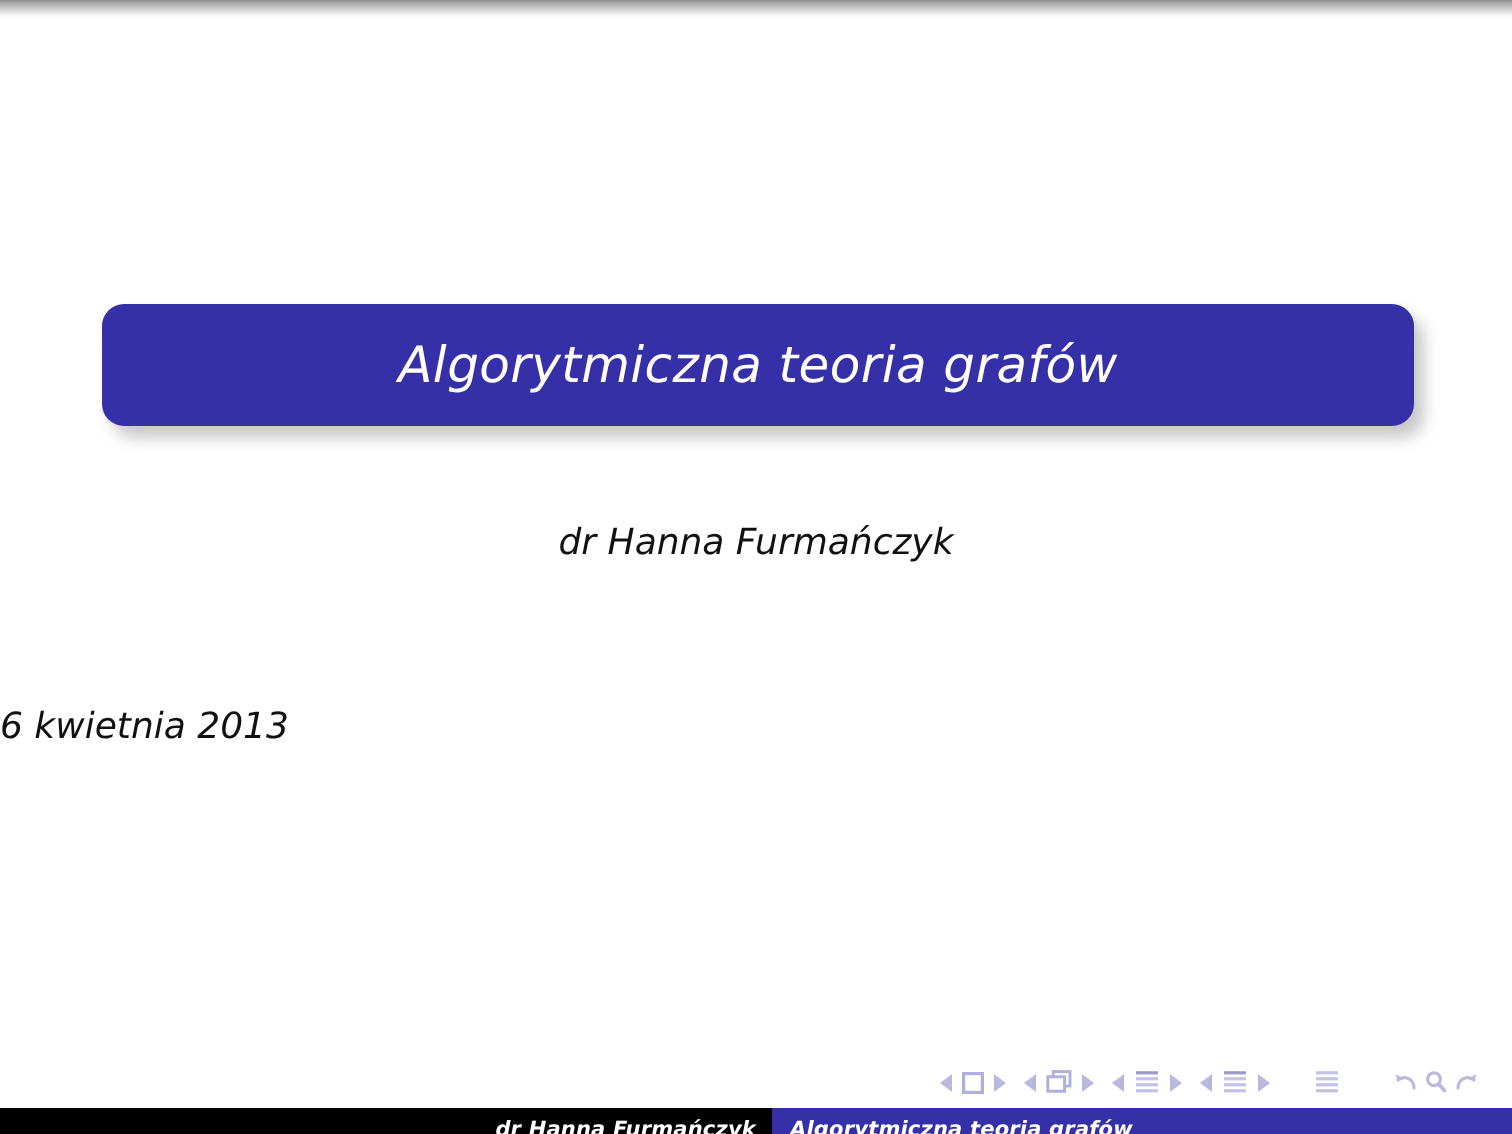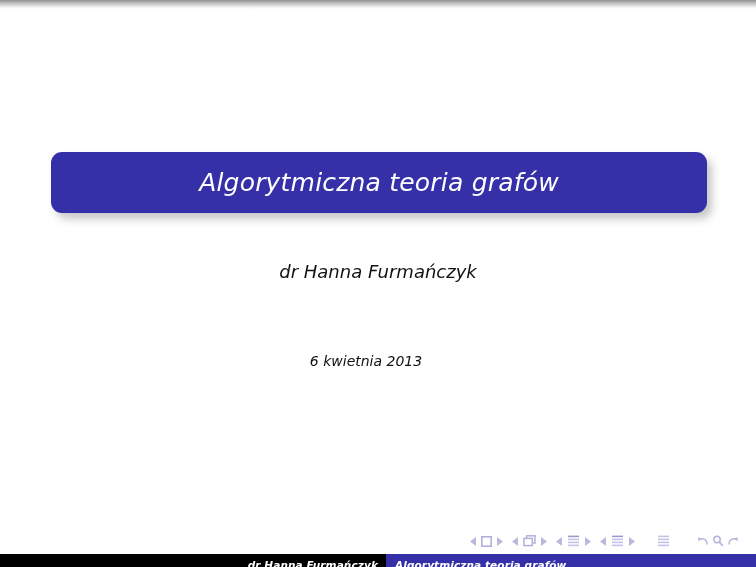--- a/index.html
+++ b/index.html
@@ -90,23 +90,22 @@
     font-weight: 400;
     white-space: nowrap;
   }
 
   
   #date-text {
     position: absolute;
     left: 0;
     top: 344px;
     width: 732px;
-    text-align: center;
     color: #111111;
-    font-size: 14px;
+    font-size: 18px;
     font-weight: 400;
     white-space: nowrap;
   }
 
   
   #navsymbols {
     position: absolute;
     left: 470px;
     top: 524px;
     width: 278px;

